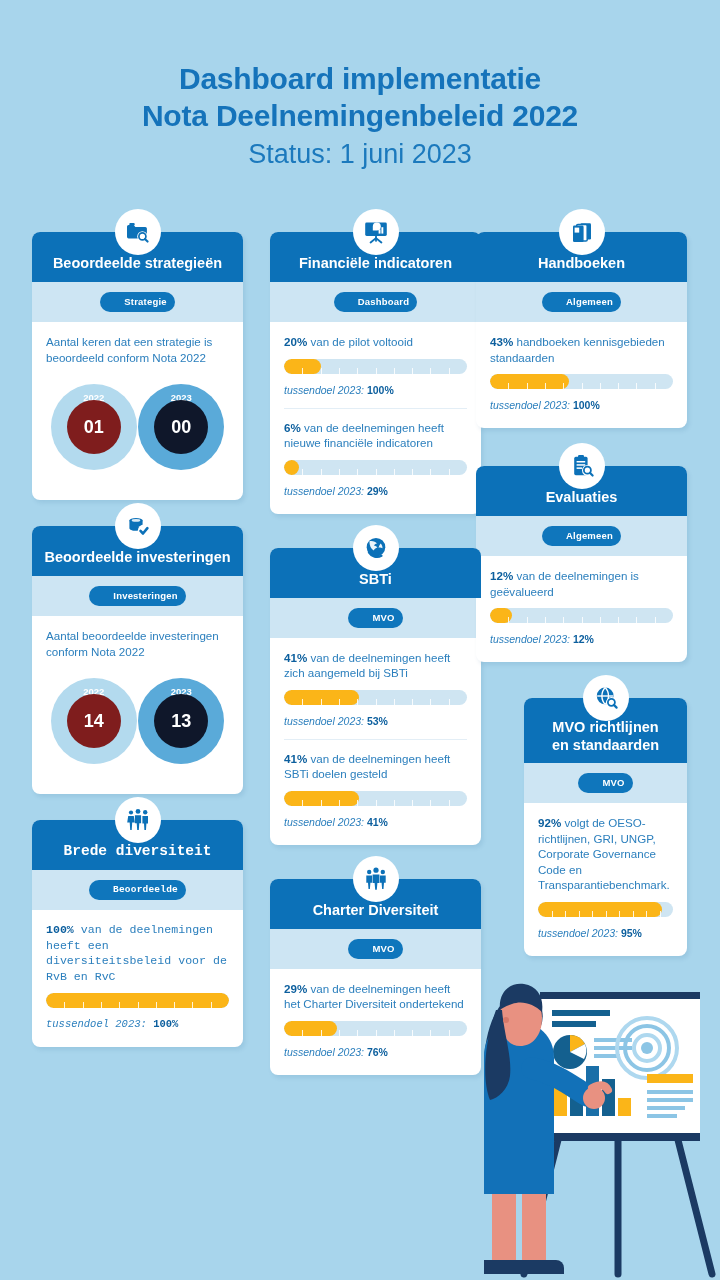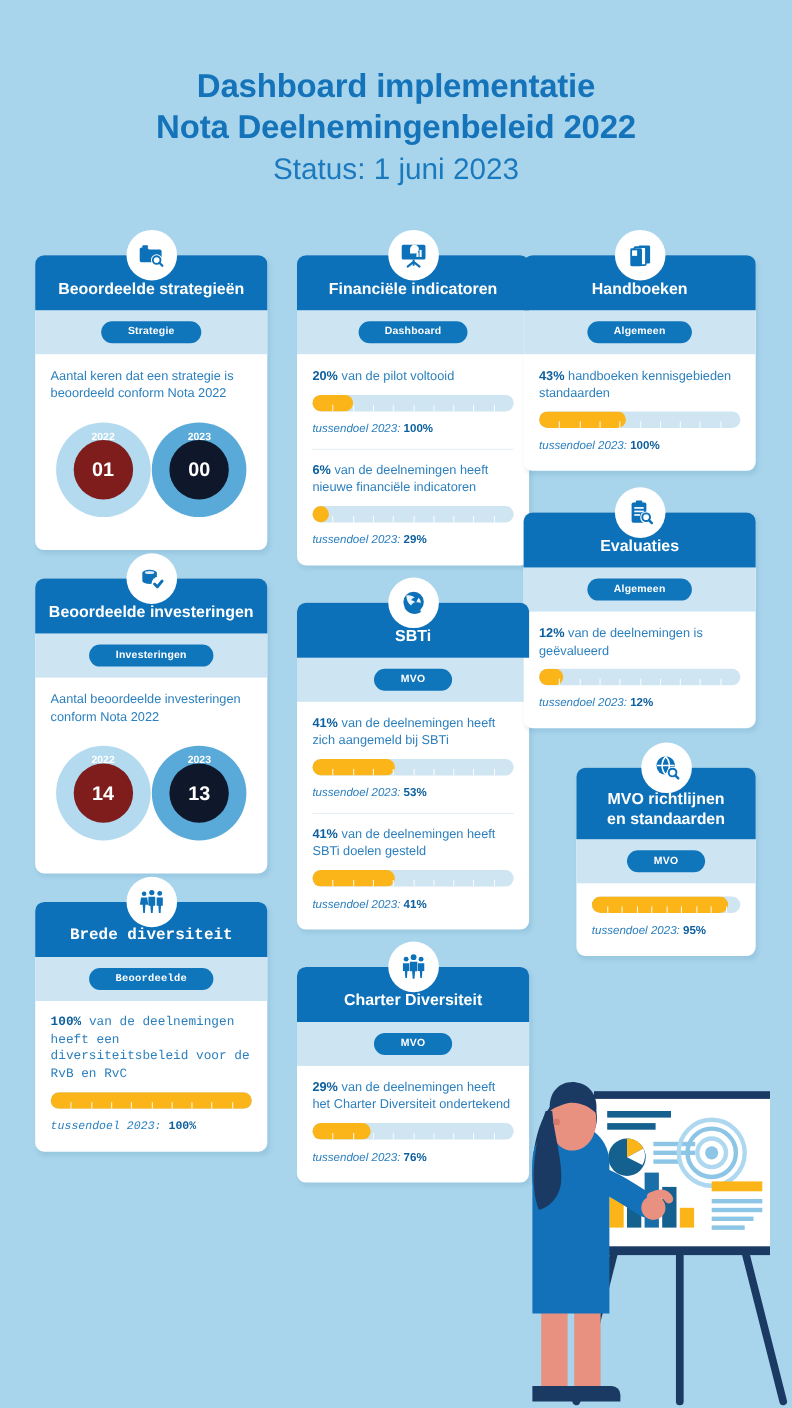--- a/index.html
+++ b/index.html
@@ -63,21 +63,21 @@
     background: #cde5f3;
     text-align: center;
     padding: 9px 0 10px 0;
   }
   .pill {
     display: inline-block;
     background: #0f76bc;
     color: #ffffff;
     font-size: 9.5px; font-weight: bold;
     border-radius: 11px;
-    padding: 4px 24px 5px 24px;
+    padding: 4px 8px 5px 24px;
     letter-spacing: 0.2px;
     text-align: right;
   }
   .card-body { padding: 12px 14px 2px 14px; }
 
   .metric { padding-bottom: 2px; }
   .metric + .metric { border-top: 1px solid #e3eef6; padding-top: 11px; margin-top: 9px; }
   .metric-text {
     color: #2b7fbd; font-size: 11.6px; line-height: 15.5px;
     margin-bottom: 9px;
@@ -538,20 +538,24 @@
       </div>
       <div class="card-head two-line">
         <div>MVO richtlijnen</div>
         <div>en standaarden</div>
       </div>
       <div class="card-sub">
         <span class="pill">MVO</span>
       </div>
       <div class="card-body">
         <div class="metric">
+          <div class="metric-text">
+            <b>92%</b>
+            <span>volgt de OESO-richtlijnen, GRI, UNGP, Corporate Governance Code en Transparantiebenchmark.</span>
+          </div>
           <div class="bar">
             <div class="bar-fill" style="width: 92%;"></div>
             <div class="ticks">
                 <i style="left: 10%;"></i>
                 <i style="left: 20%;"></i>
                 <i style="left: 30%;"></i>
                 <i style="left: 40%;"></i>
                 <i style="left: 50%;"></i>
                 <i style="left: 60%;"></i>
                 <i style="left: 70%;"></i>

